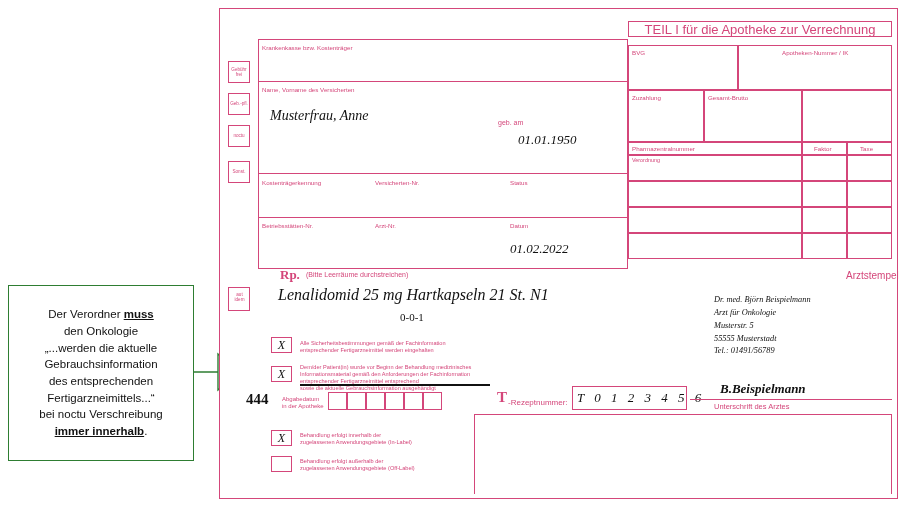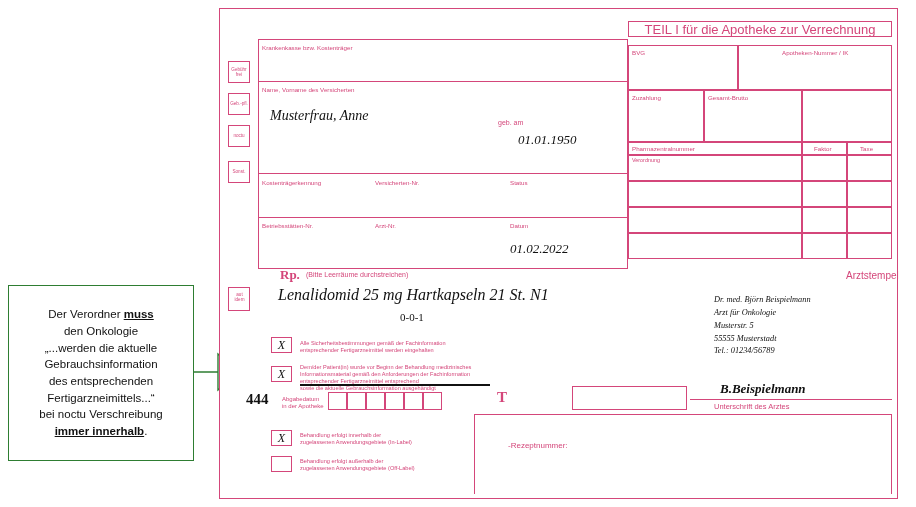--- a/index.html
+++ b/index.html
@@ -178,30 +178,31 @@
     <span>in der Apotheke</span>
   </div>
   <div class="grid-cell" style="left:108px;top:383px;width:19px;height:18px;"></div>
   <div class="grid-cell" style="left:127px;top:383px;width:19px;height:18px;"></div>
   <div class="grid-cell" style="left:146px;top:383px;width:19px;height:18px;"></div>
   <div class="grid-cell" style="left:165px;top:383px;width:19px;height:18px;"></div>
   <div class="grid-cell" style="left:184px;top:383px;width:19px;height:18px;"></div>
   <div class="grid-cell" style="left:203px;top:383px;width:19px;height:18px;"></div>
 
   <div class="rx" style="left:277px;top:380px;color:#d4467a;font-size:15px;">T</div>
-  <div class="lbl" style="left:288px;top:389px;font-size:8px;margin-top:43px;">-Rezeptnummer:</div>
+  <div class="lbl" style="left:288px;top:389px;font-size:8px;">-Rezeptnummer:</div>
   <div class="box" style="left:352px;top:377px;width:115px;height:24px;"></div>
+  <div class="tdigits" style="left:357px;top:381px;">T 0 1 2 3 4 5 6</div>
 
   <div class="lbl" style="left:626px;top:261px;font-size:10px;">Arztstempel</div>
   <div class="docaddr" style="left:494px;top:285px;">
     <span>Dr. med. Björn Beispielmann</span><br>
     <span>Arzt für Onkologie</span><br>
     <span>Musterstr. 5</span><br>
     <span>55555 Musterstadt</span><br>
-    <span>Tel.: 01234/56789</span>
+    <span>Tel.: 01491/56789</span>
   </div>
   <div class="sig" style="left:500px;top:372px;">B.Beispielmann</div>
   <div class="lbl" style="left:494px;top:394px;font-size:7.5px;">Unterschrift des Arztes</div>
   <div class="box" style="left:470px;top:390px;width:202px;height:0;border-width:1px 0 0 0;"></div>
   <div class="box" style="left:254px;top:405px;width:418px;height:80px;border-width:1px 1px 0 1px;"></div>
 
   <div class="teil-hdr" style="left:408px;top:12px;width:264px;height:16px;">
     <span>TEIL I für die Apotheke zur Verrechnung</span>
   </div>
 

